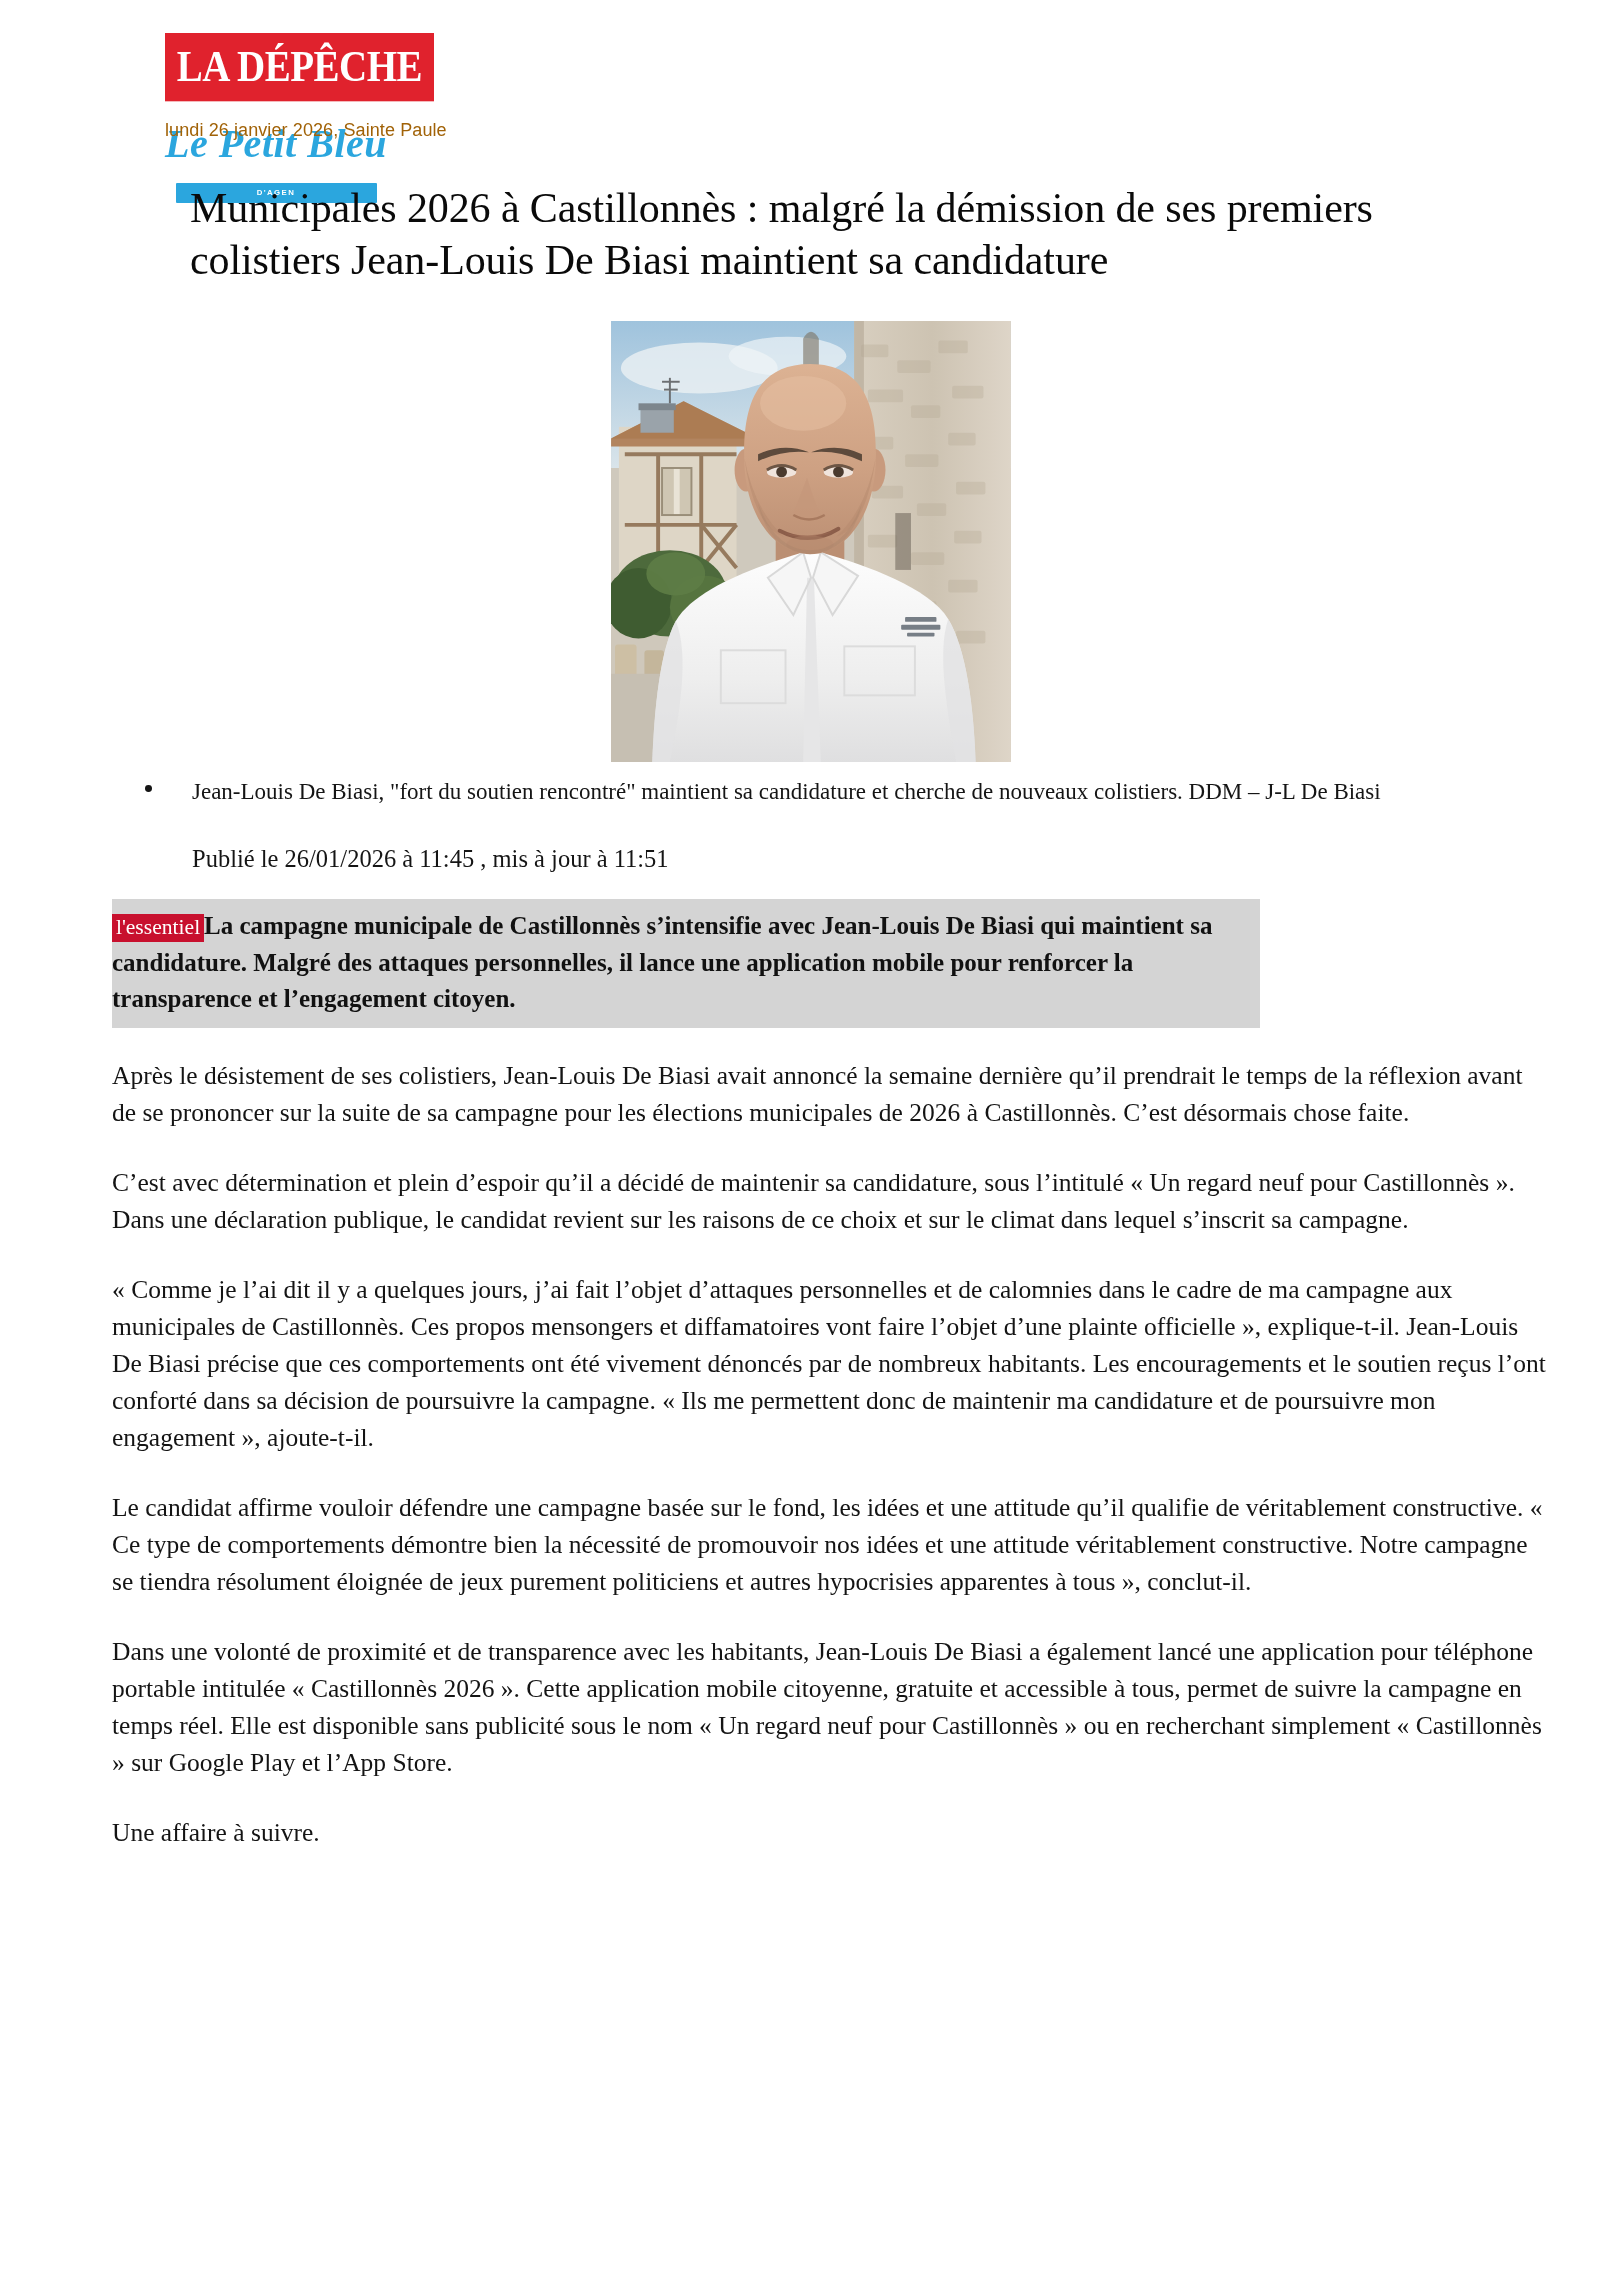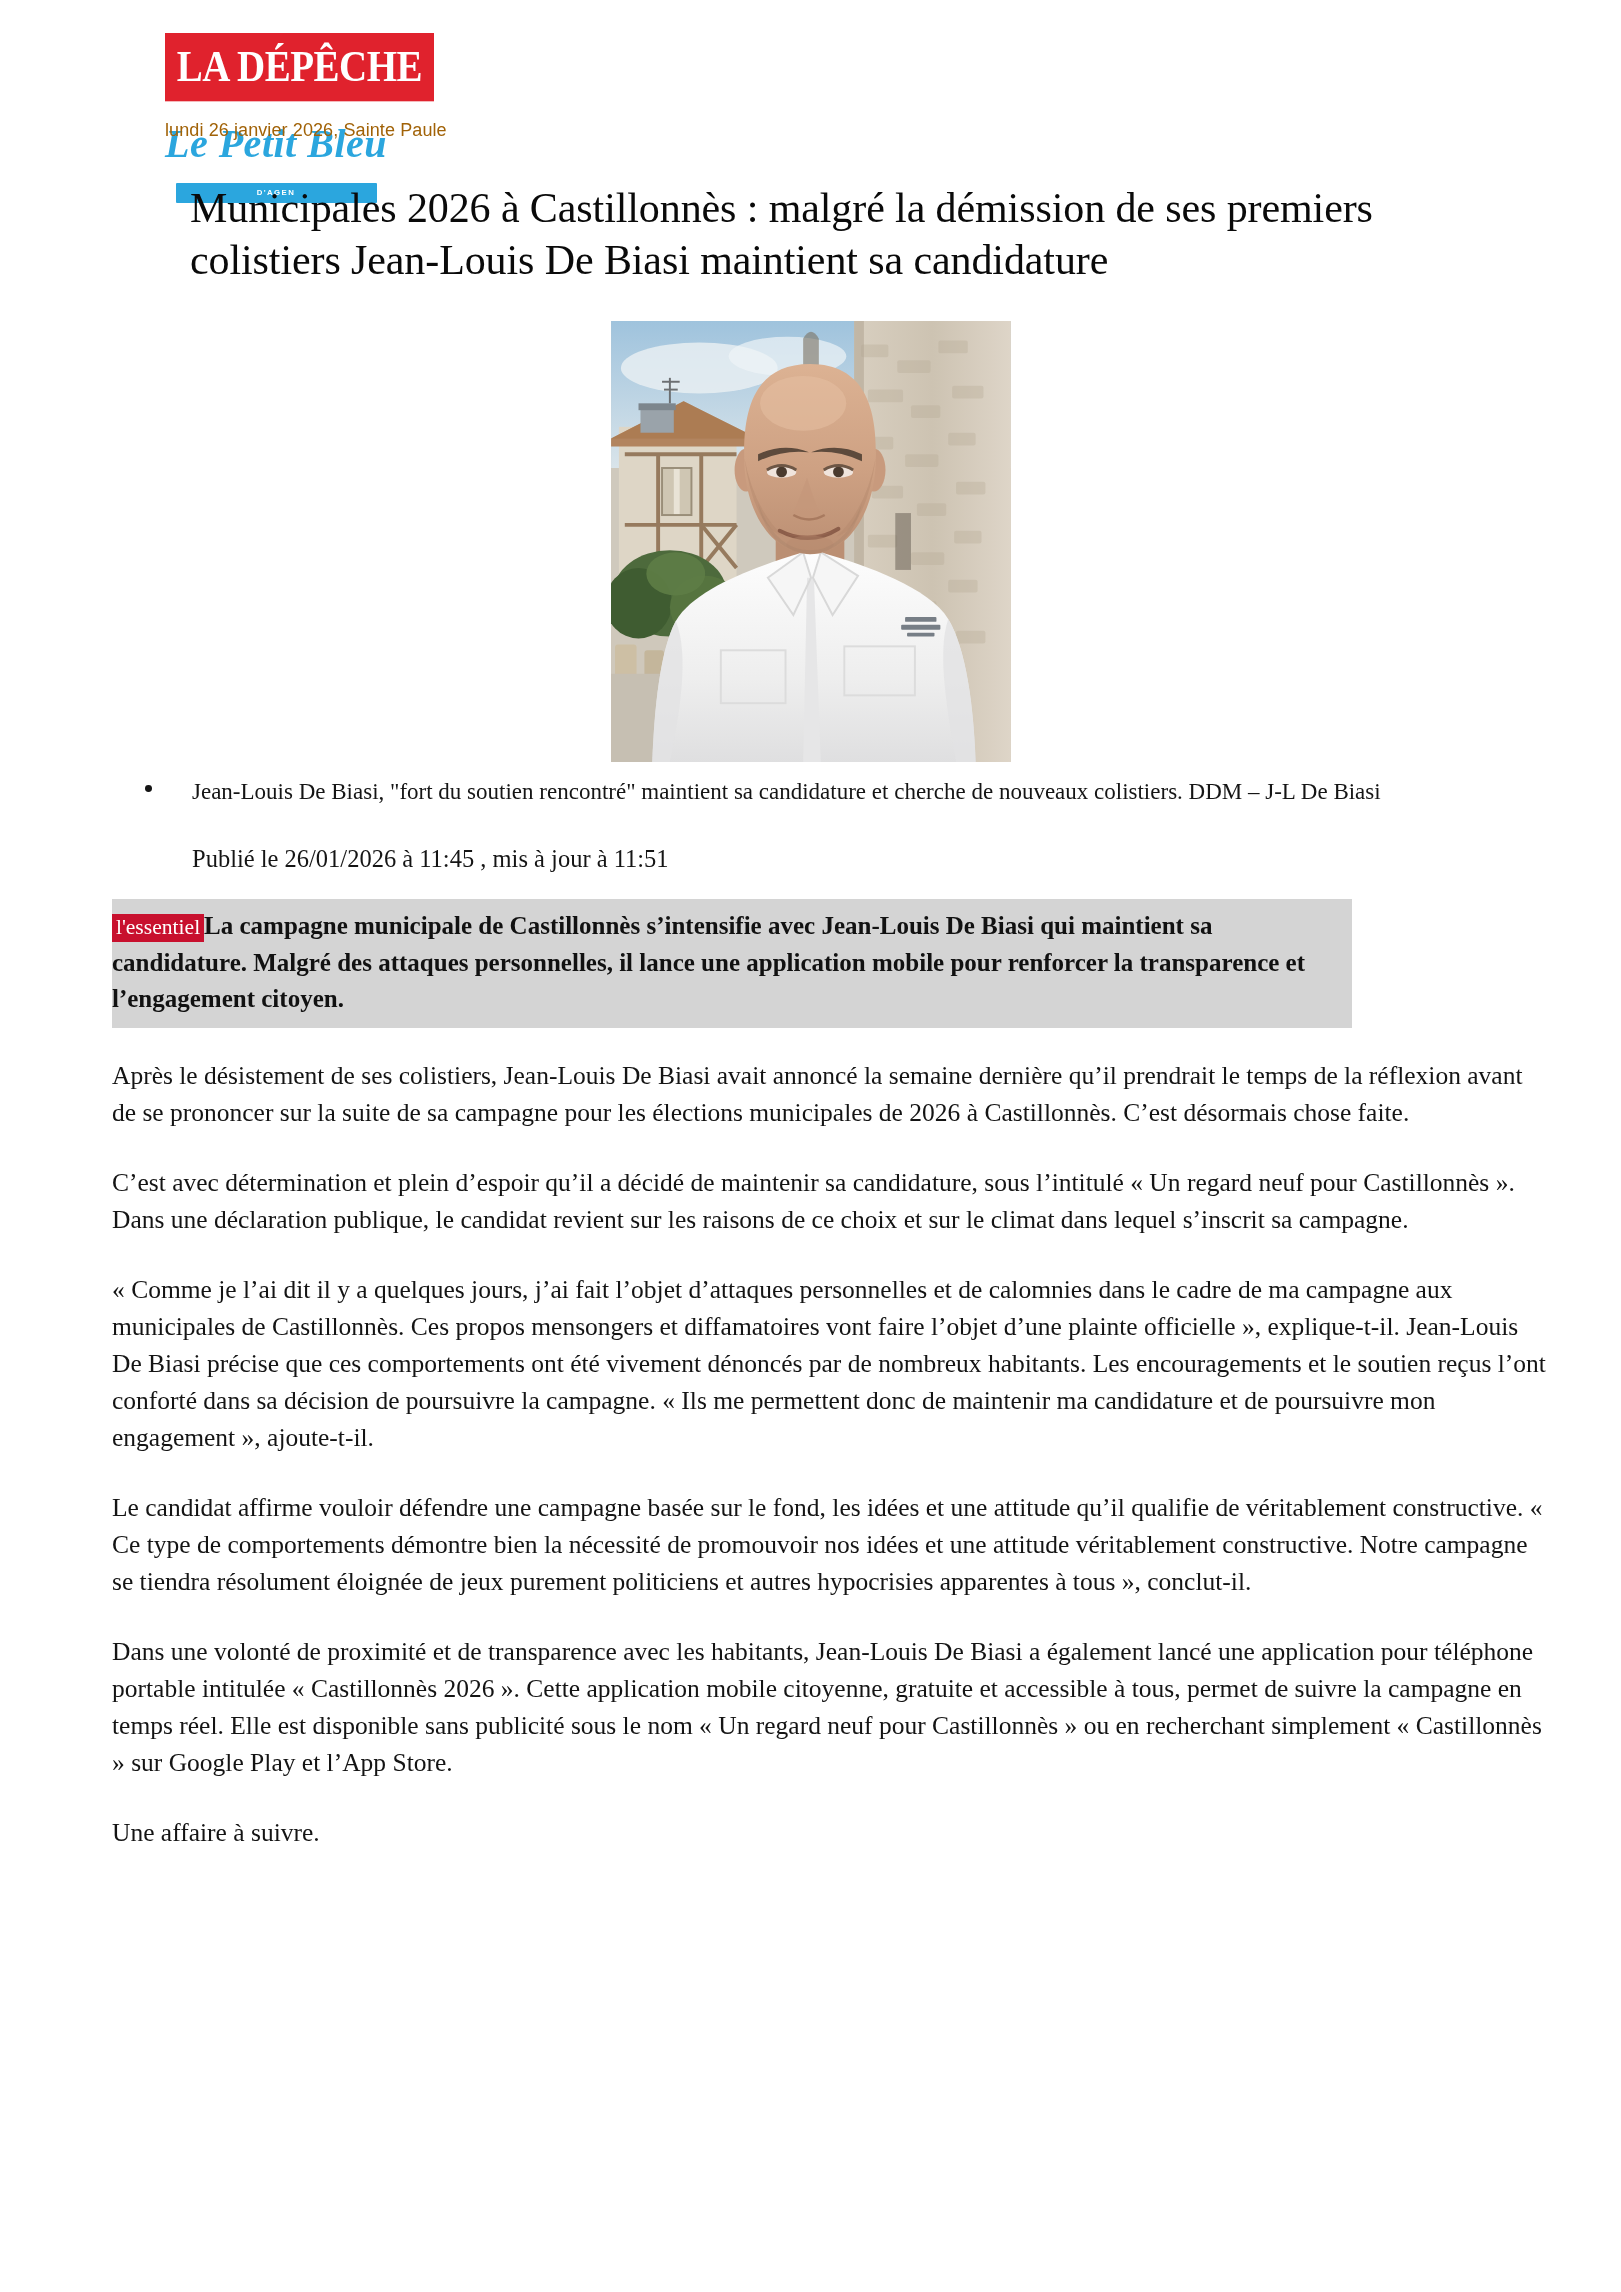--- a/index.html
+++ b/index.html
@@ -169,21 +169,21 @@
   .byline-link {
     color: #0000cc;
     text-decoration: underline;
     font-weight: bold;
   }
 
   
   .essentiel-box {
     margin: 23.5px 0 0 0;
     margin-left: 112px;
-    width: 1240px;
+    width: 1148px;
     background: #d4d4d4;
     box-sizing: border-box;
     padding: 8.8px 13.7px 10.8px 0;
     font-weight: bold;
     font-size: 25px;
     line-height: 36px;
     color: #111111;
   }
   .essentiel-badge {
     background: #c8102e;

